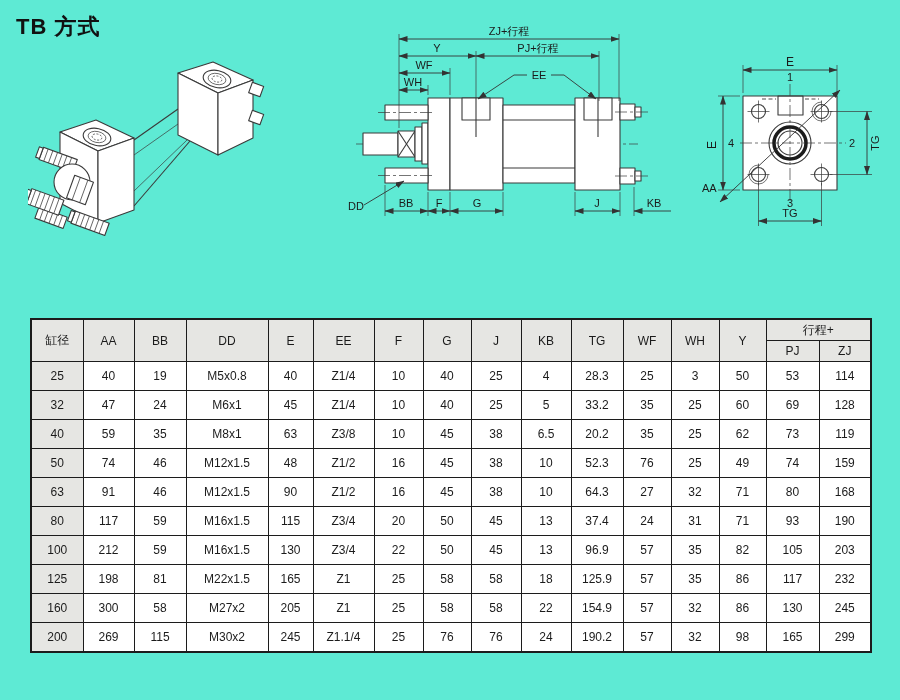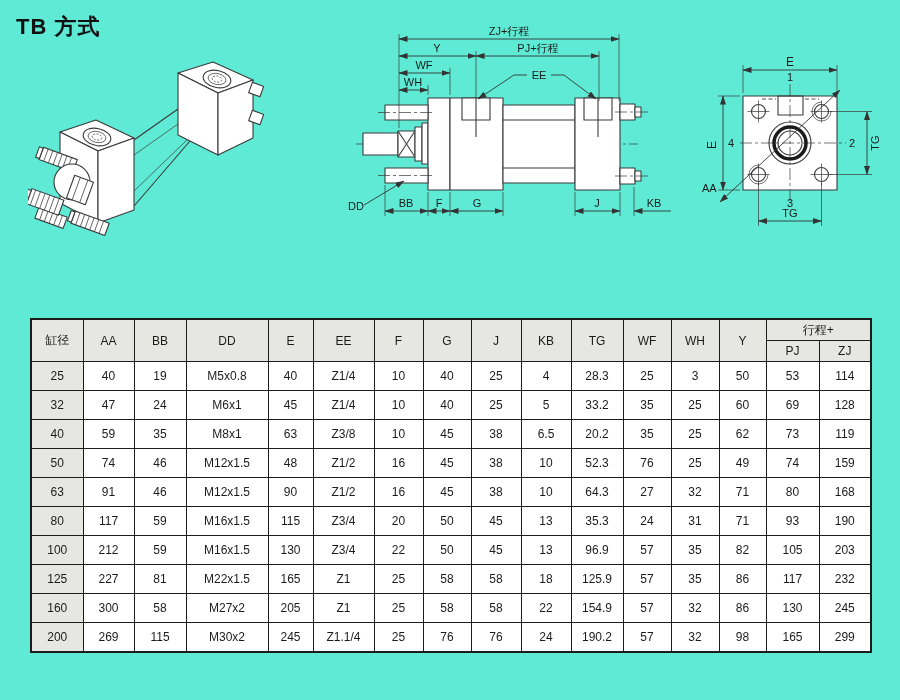--- a/index.html
+++ b/index.html
@@ -417,21 +417,21 @@
           <td class="first-col">80</td>
           <td>117</td>
           <td>59</td>
           <td>M16x1.5</td>
           <td>115</td>
           <td>Z3/4</td>
           <td>20</td>
           <td>50</td>
           <td>45</td>
           <td>13</td>
-          <td>35.3</td>
+          <td>37.4</td>
           <td>24</td>
           <td>31</td>
           <td>71</td>
           <td>93</td>
           <td>190</td>
         </tr>
         <tr>
           <td class="first-col">100</td>
           <td>212</td>
           <td>59</td>
@@ -444,21 +444,21 @@
           <td>13</td>
           <td>96.9</td>
           <td>57</td>
           <td>35</td>
           <td>82</td>
           <td>105</td>
           <td>203</td>
         </tr>
         <tr>
           <td class="first-col">125</td>
-          <td>227</td>
+          <td>198</td>
           <td>81</td>
           <td>M22x1.5</td>
           <td>165</td>
           <td>Z1</td>
           <td>25</td>
           <td>58</td>
           <td>58</td>
           <td>18</td>
           <td>125.9</td>
           <td>57</td>

